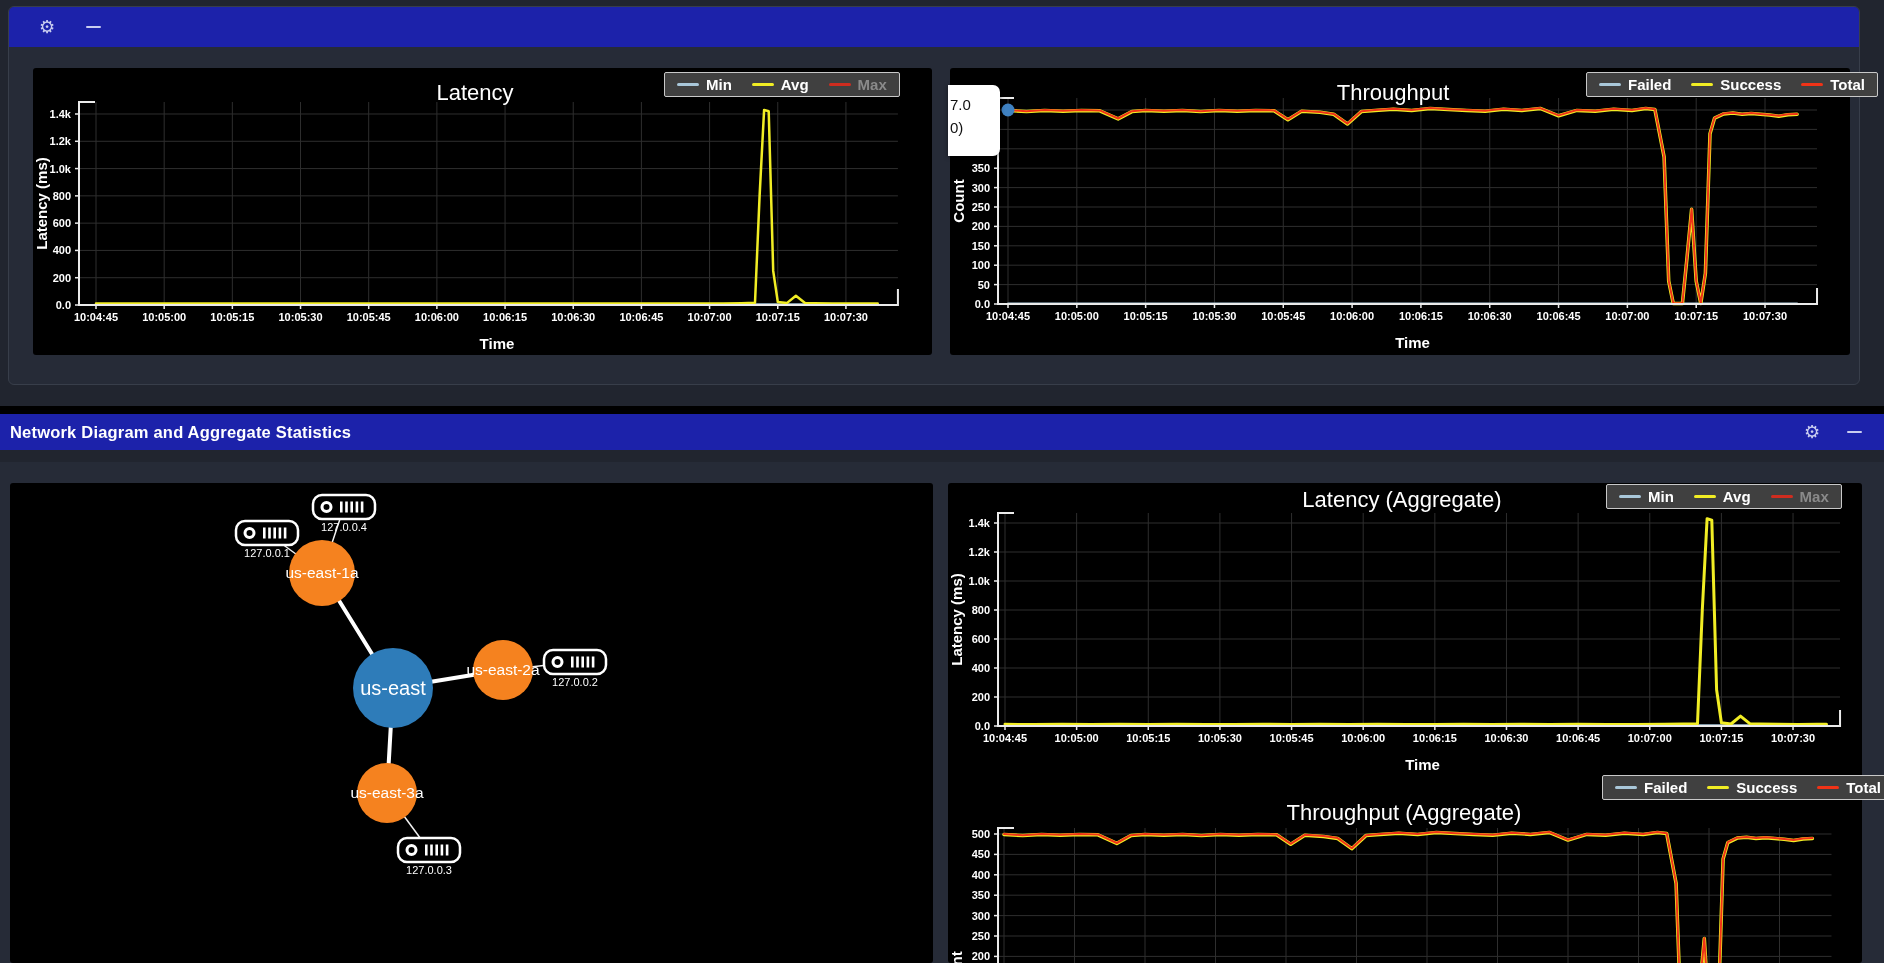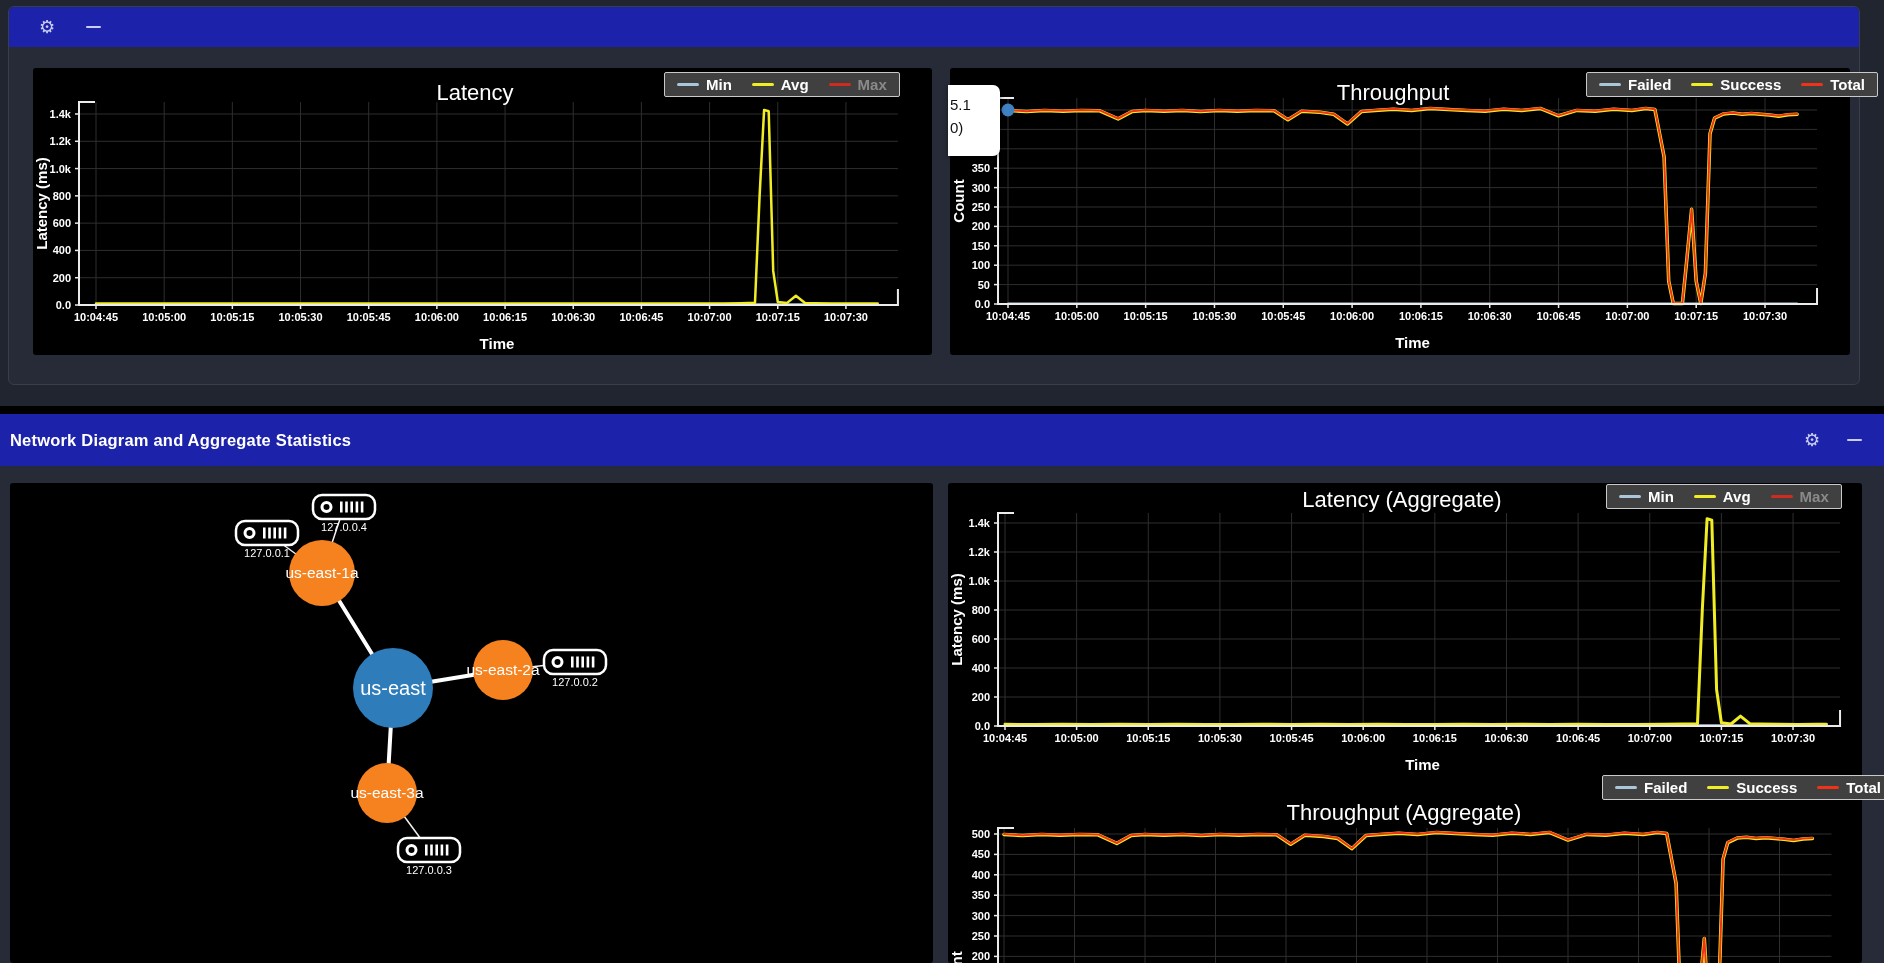--- a/index.html
+++ b/index.html
@@ -2,21 +2,21 @@
 <html><head>
 <meta charset="utf-8">
 <style>
   html,body{margin:0;padding:0;background:#21252f;width:1884px;height:963px;overflow:hidden;
             font-family:"Liberation Sans",sans-serif;position:relative;}
   .abs{position:absolute;}
   
   .panel1{left:8px;top:6px;width:1852px;height:379px;background:#262b37;border:1px solid #383e4a;border-radius:6px;box-sizing:border-box;}
   .phead{height:40px;background:#1c22aa;border-radius:5px 5px 0 0;display:flex;align-items:center;}
   .p2strip{left:0;top:406px;width:1884px;height:8px;background:#000;}
-  .p2head{left:0;top:414px;width:1884px;height:52px;background:#1c22aa;display:flex;align-items:center;}
+  .p2head{left:0;top:414px;width:1884px;height:36px;background:#1c22aa;display:flex;align-items:center;}
   .p2body{left:0;top:462px;width:1884px;height:501px;background:#262b37;}
   .p2title{color:#fff;font-size:16.5px;font-weight:bold;padding-left:10px;letter-spacing:.2px;}
   .icon-btn{background:transparent;border:none;cursor:pointer;display:flex;align-items:center;justify-content:center;width:28px;height:28px;padding:0;}
   .gear{color:#c9cdf0;font-size:18px;line-height:1;}
   .minusbar{width:15px;height:2.5px;background:#c9cdf0;border-radius:2px;}
   .spacer{flex:1;}
   
   .chartbox{background:#000;border-radius:3px;}
   svg{display:block;}
   svg text{font-family:"Liberation Sans",sans-serif;}
@@ -206,21 +206,21 @@
       <line x1="44" y1="42" x2="48" y2="42" stroke="#ebebeb" stroke-width="1.5"></line>
       <text x="40" y="46" text-anchor="end" fill="#fff" font-size="11px" font-weight="bold">500</text>
       <text x="443" y="32" text-anchor="middle" fill="#fff" font-size="22px">Throughput</text>
       <text x="462.51" y="280" text-anchor="middle" fill="#fff" font-size="15px" font-weight="bold">Time</text>
       <text x="14" y="133" text-anchor="middle" fill="#fff" font-size="15px" font-weight="bold" transform="rotate(-90 14 133)">Count</text>
       <circle cx="58" cy="42" r="6.5" fill="#3f81c1"></circle>
     </svg>
 </div>
 
 <div class="abs tooltip">
-  <div>5.1</div>
+  <div>7.0</div>
   <div>0)</div>
 </div>
 
 <div class="abs p2strip"></div>
 <div class="abs p2body"></div>
 <div class="abs p2head">
   <span class="p2title">Network Diagram and Aggregate Statistics</span>
   <span class="spacer"></span>
   <button class="icon-btn" style="margin-right:14px;">
     <span class="gear">⚙</span>

